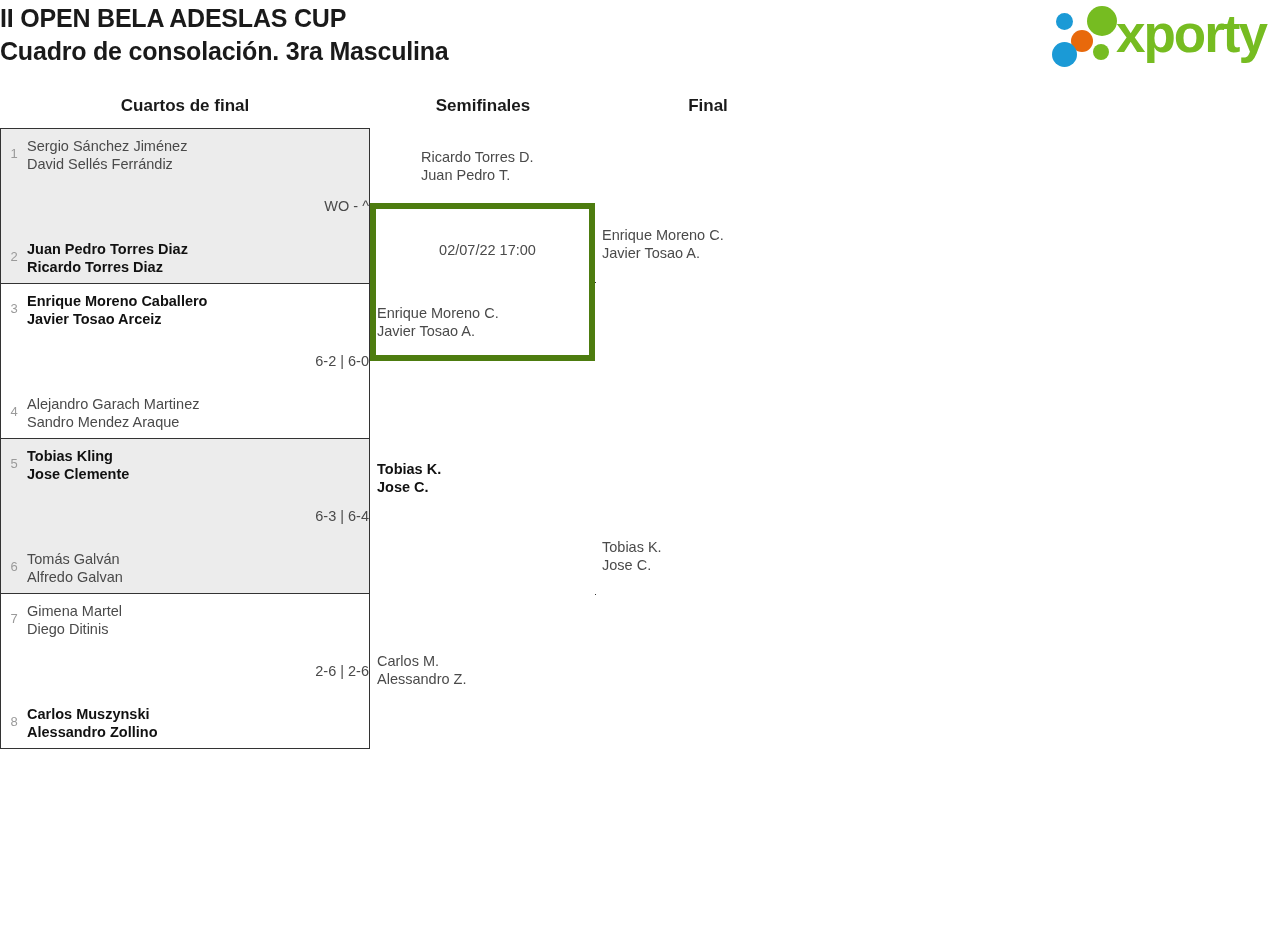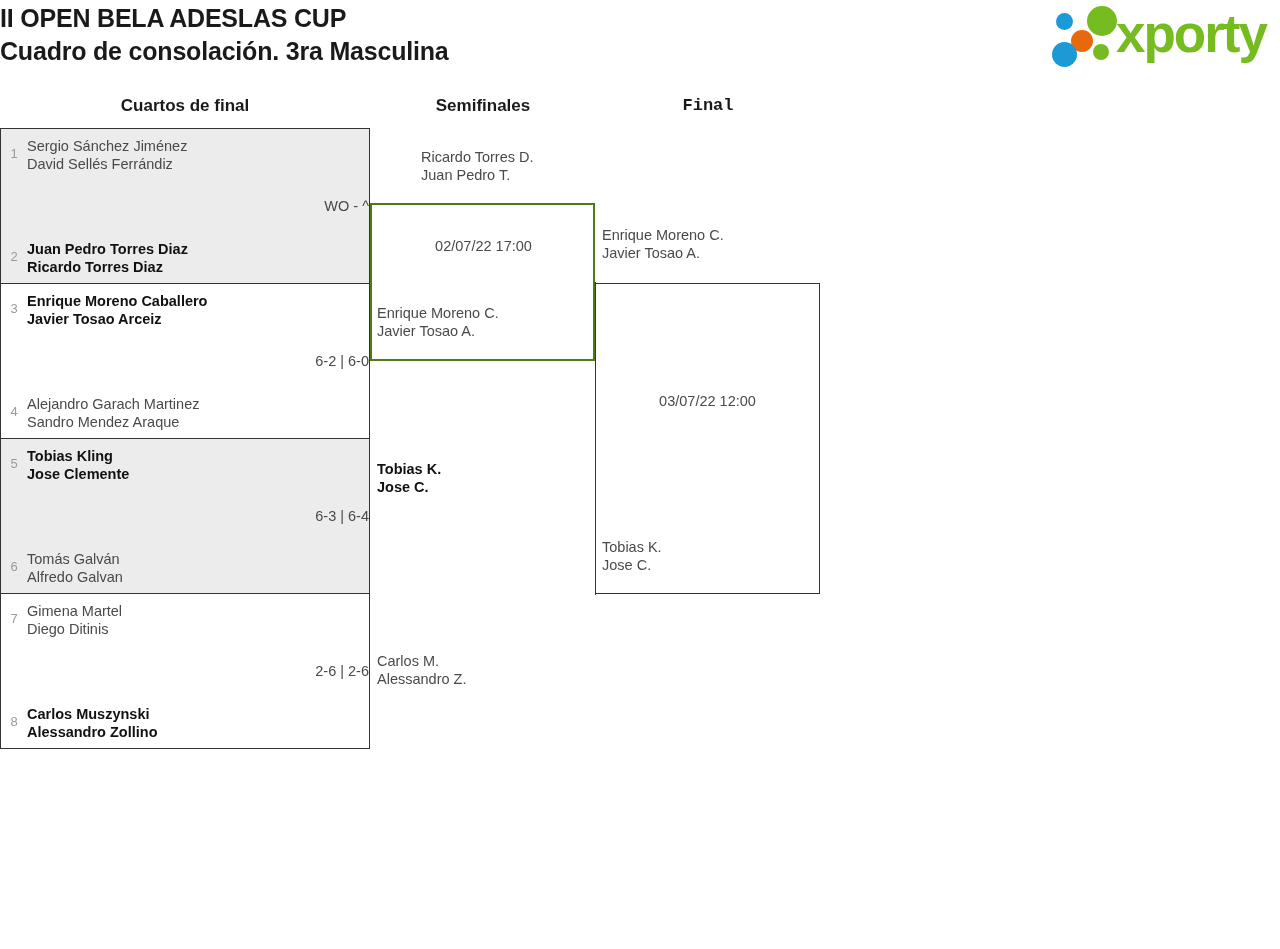--- a/index.html
+++ b/index.html
@@ -75,21 +75,21 @@
   .round-head {
     position: absolute;
     font-size: 17px;
     font-weight: bold;
     color: #1a1a1a;
     text-align: center;
     white-space: nowrap;
   }
   .rh-qf  { left: 0px;   top: 96px; width: 370px; }
   .rh-sf  { left: 371px; top: 96px; width: 224px; }
-  .rh-f   { left: 596px; top: 96px; width: 224px; font-family: Liberation Mono, monospace; }
+  .rh-f   { left: 596px; top: 96px; width: 224px; }
 
   
   .qf-col {
     position: absolute;
     left: 0;
     top: 128px;
     width: 370px;
     border: 1px solid #333333;
     border-bottom: none;
   }
@@ -138,21 +138,21 @@
     text-align: right;
     font-size: 14.5px;
     color: #4a4a4a;
   }
 
   
   .sf-box {
     position: absolute;
     left: 370px;
     width: 225px;
-    border: 2px solid #4d7c0f;
+    border: 6px solid #4d7c0f;
     background: #ffffff;
   }
   .sf-box-1 { top: 203px;  height: 158px; }
   .sf-box-2 { top: 515px;  height: 158px; }
 
   .sf-date {
     position: absolute;
     left: 0;
     width: 223px;
     text-align: center;
@@ -327,23 +327,20 @@
   <div class="sf-name sf-n4">
     <span class="p">Carlos M.</span>
     <span class="p">Alessandro Z.</span>
   </div>
 
   <div class="f-name f-n1">
     <span class="p">Enrique Moreno C.</span>
     <span class="p">Javier Tosao A.</span>
   </div>
 
-  <div class="f-box">
-    <div class="f-date">03/07/22 12:00</div>
-  </div>
 
   <div class="f-name f-n2">
     <span class="p">Tobias K.</span>
     <span class="p">Jose C.</span>
   </div>
 
   <div class="connector conn-1"></div>
   <div class="connector conn-2"></div>
 
 </div>

